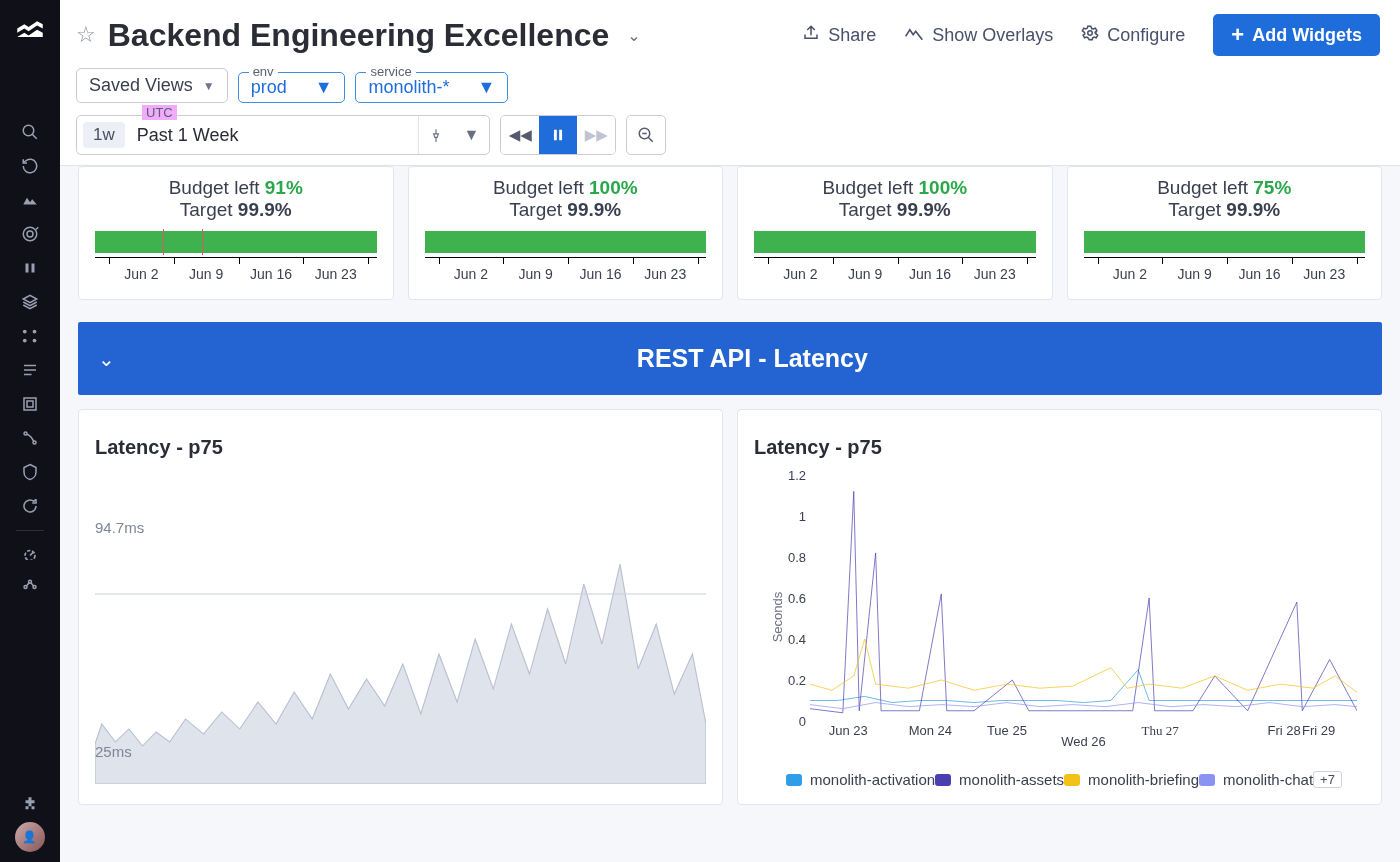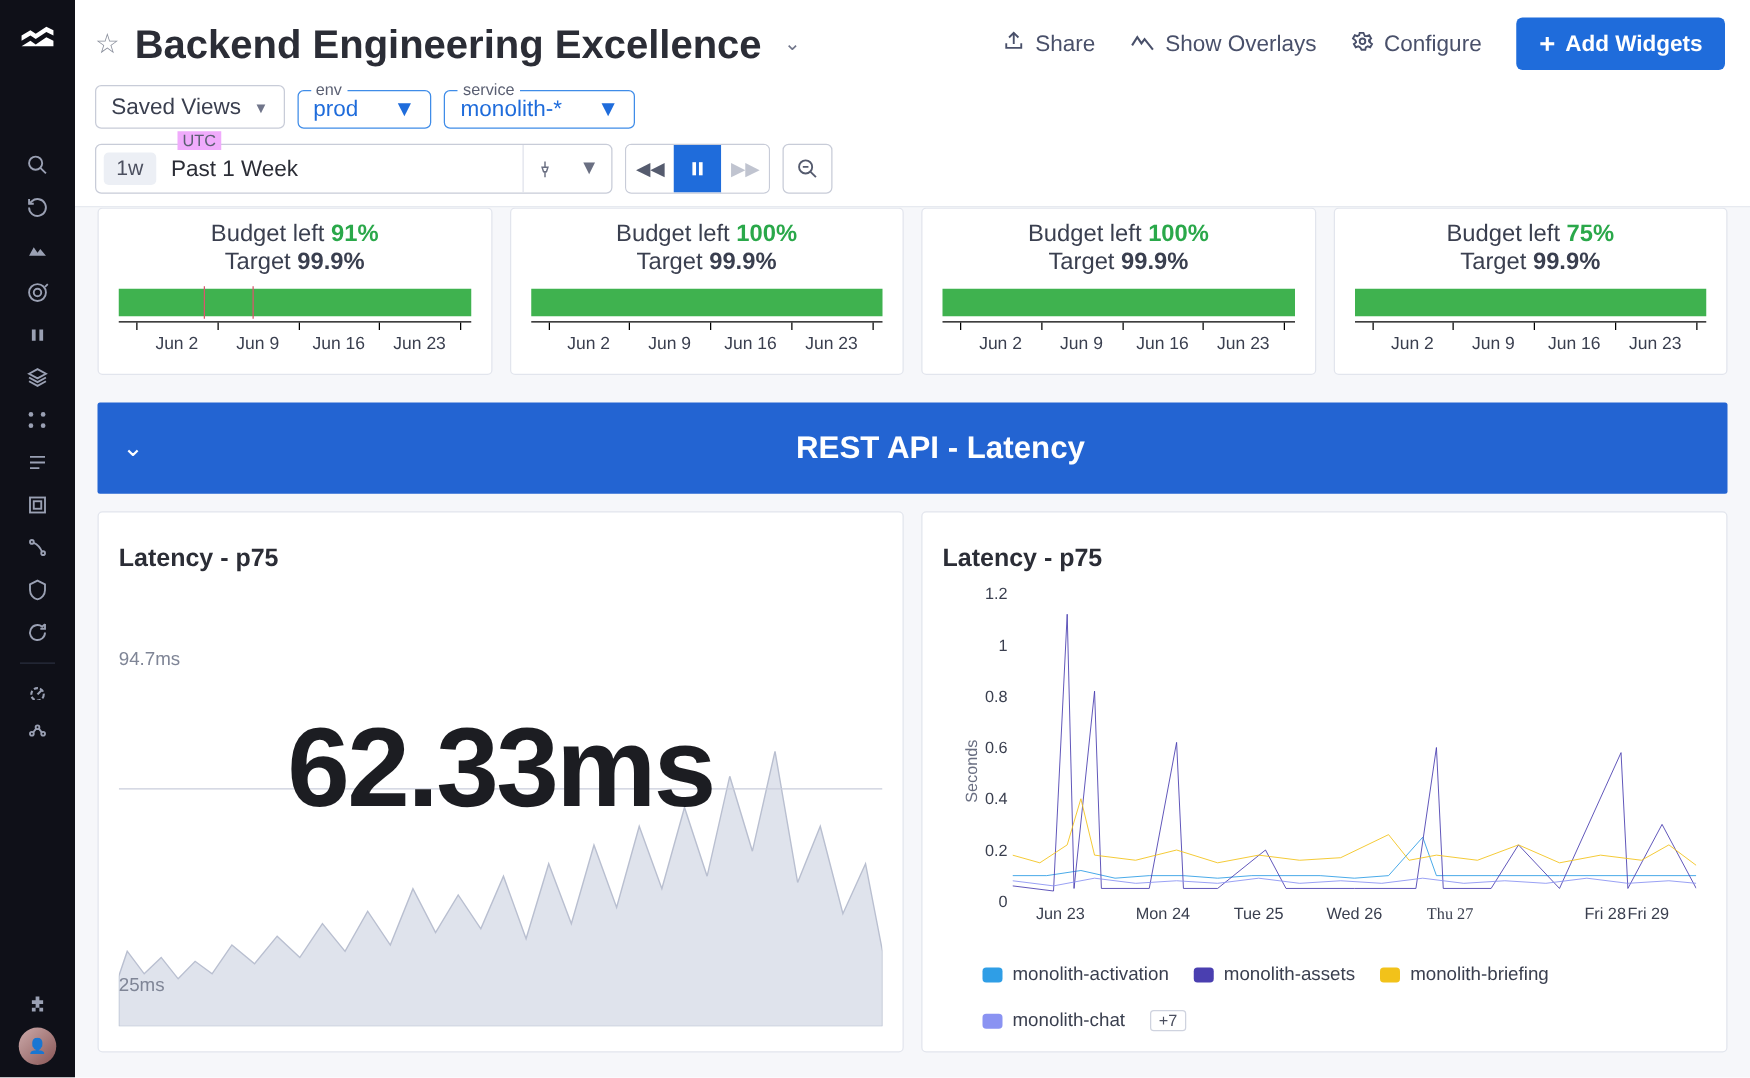--- a/index.html
+++ b/index.html
@@ -63,21 +63,21 @@
   .bignum { font-size:90px; font-weight:800; color:#1c1d22; position:absolute; top:40%; left:50%; transform:translate(-50%,-18%); letter-spacing:-2px;}
   .chart-widget { min-height:380px;}
   .chart-area { position:relative; flex:1; min-height:300px;}
   .chart-area .ylabel { position:absolute; left:-2px; top:50%; transform:translateY(-50%) rotate(-90deg); font-size:13px; color:#6a6f82;}
   .yticks { position:absolute; left:20px; top:8px; bottom:46px; width:32px;}
   .yticks span { position:absolute; right:0; font-size:13px; color:#3a3f4f;}
   .plot { position:absolute; left:56px; right:8px; top:8px; bottom:46px;}
   .plot svg { width:100%; height:100%;}
   .xticks { position:absolute; left:56px; right:8px; bottom:26px; height:18px;}
   .xticks span { position:absolute; font-size:13px; color:#3a3f4f; transform:translateX(-50%); white-space:nowrap;}
-  .legend { display:flex; align-items:flex-end; gap:20px; flex-wrap:wrap; margin-top:4px; padding-left:32px;}
+  .legend { display:flex; align-items:flex-end; gap:0; flex-wrap:wrap; margin-top:4px; padding-left:32px;}
   .legend .item { display:flex; align-items:center; gap:8px; font-size:15px; color:#3a3f4f;}
   .legend .sw { width:16px; height:12px; border-radius:3px;}
   .legend .more { border:1px solid #cfd3df; border-radius:3px; padding:0 6px; font-size:13px; color:#4b4f5f; cursor:pointer;}
 </style>
 </head>
 <body>
 
 <div class="app">
   <div class="leftnav">
     <div class="logo">
@@ -353,21 +353,20 @@
       </div>
 
       <div class="latency-row">
         <div class="widget bignum-widget">
           <div class="whdr">Latency - p75</div>
           <div class="yhigh">94.7ms</div>
           <svg class="spark" viewBox="0 0 540 260" preserveAspectRatio="none">
             <path fill="#dfe3ec" stroke="#b9bfd0" stroke-width="1" d="M0,220 L6,200 L18,218 L30,205 L42,222 L54,208 L66,218 L80,195 L96,210 L112,188 L128,205 L144,178 L160,200 L176,168 L192,195 L208,150 L224,185 L240,155 L256,182 L272,140 L288,190 L304,130 L320,178 L336,115 L352,165 L368,100 L384,150 L400,85 L416,140 L432,60 L448,120 L464,40 L480,145 L496,100 L512,170 L528,130 L540,200 L540,260 L0,260 Z"></path>
             <line x1="0" y1="70" x2="540" y2="70" stroke="#c9cddb" stroke-width="1"></line>
           </svg>
-          <div class="bignum">62.33ms</div>
           <div class="ylow">25ms</div>
         </div>
 
         <div class="widget chart-widget">
           <div class="whdr">Latency - p75</div>
           <div class="chart-area">
             <div class="ylabel">Seconds</div>
             <div class="yticks" id="yticks">
                 <span style="bottom: 0%; transform: translateY(50%);">0</span>
                 <span style="bottom: 16.6667%; transform: translateY(50%);">0.2</span>
@@ -382,21 +381,21 @@
                   <path d="M0,91.66666666666667 L5,91.66666666666667 L10,90 L15,92.5 L20,91.66666666666667 L25,91.66666666666667 L30,92.5 L35,91.66666666666667 L40,91.66666666666667 L45,91.66666666666667 L50,92.5 L55,91.66666666666667 L60,79.16666666666666 L62,91.66666666666667 L70,91.66666666666667 L80,91.66666666666667 L90,91.66666666666667 L100,91.66666666666667" fill="none" stroke="#2f9ee6" stroke-width="0.7" vector-effect="non-scaling-stroke"></path>
                   <path d="M0,95 L6,96.66666666666667 L8,6.666666666666657 L9,95.83333333333333 L12,31.66666666666667 L13,95.83333333333333 L20,95.83333333333333 L24,48.33333333333333 L25,95.83333333333333 L30,95.83333333333333 L37,83.33333333333333 L40,95.83333333333333 L50,95.83333333333333 L59,95.83333333333333 L62,50 L63,95.83333333333333 L70,95.83333333333333 L74,81.66666666666666 L80,95.83333333333333 L89,51.666666666666664 L90,95.83333333333333 L95,75 L100,95.83333333333333" fill="none" stroke="#4a3fb0" stroke-width="0.7" vector-effect="non-scaling-stroke"></path>
                   <path d="M0,85 L4,87.5 L8,81.66666666666666 L10,66.66666666666666 L12,85 L18,86.66666666666667 L24,83.33333333333333 L30,87.5 L36,85 L42,86.66666666666667 L48,85.83333333333333 L55,78.33333333333333 L58,86.66666666666667 L62,85 L68,86.66666666666667 L74,81.66666666666666 L80,87.5 L86,85 L92,86.66666666666667 L96,81.66666666666666 L100,88.33333333333333" fill="none" stroke="#f2c21a" stroke-width="0.7" vector-effect="non-scaling-stroke"></path>
                   <path d="M0,93.33333333333333 L6,95 L12,92.5 L18,94.16666666666667 L24,93.33333333333333 L30,94.16666666666667 L36,92.5 L42,94.16666666666667 L48,93.33333333333333 L54,94.16666666666667 L60,92.5 L66,94.16666666666667 L72,93.33333333333333 L78,94.16666666666667 L84,92.5 L90,94.16666666666667 L96,93.33333333333333 L100,94.16666666666667" fill="none" stroke="#8a93f2" stroke-width="0.7" vector-effect="non-scaling-stroke"></path>
                 </svg>
             </div>
             <div class="xticks" id="xticks">
                 <span style="left: 7%;">Jun 23</span>
                 <span style="left: 22%; text-align: right;">Mon 24</span>
                 <span style="left: 36%;">Tue 25</span>
-                <span style="left: 50%;">Wed 26</span>
+                <span style="left: 50%; margin-top: 11px;">Wed 26</span>
                 <span style="left: 64%; font-family: Liberation Serif, serif;">Thu 27</span>
                 <span style="left: 79%; margin-left: 42px;">Fri 28</span>
                 <span style="left: 93%;">Fri 29</span>
               </div>
           </div>
           <div class="legend" id="legend">
               <div class="item">
                 <span class="sw" style="background: rgb(47, 158, 230);"></span>
                 <span>monolith-activation</span>
               </div>

